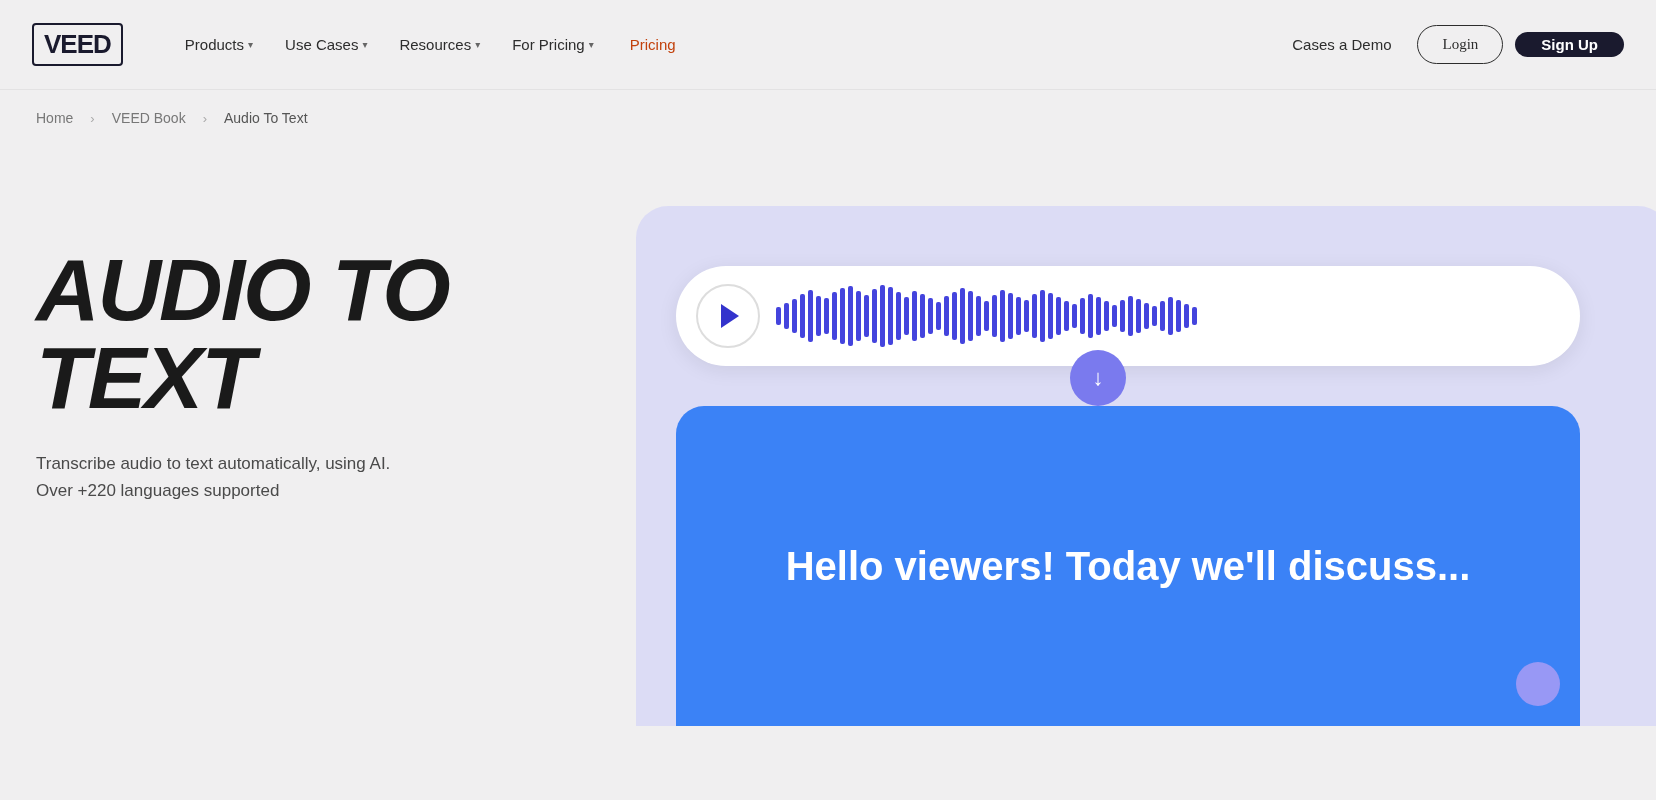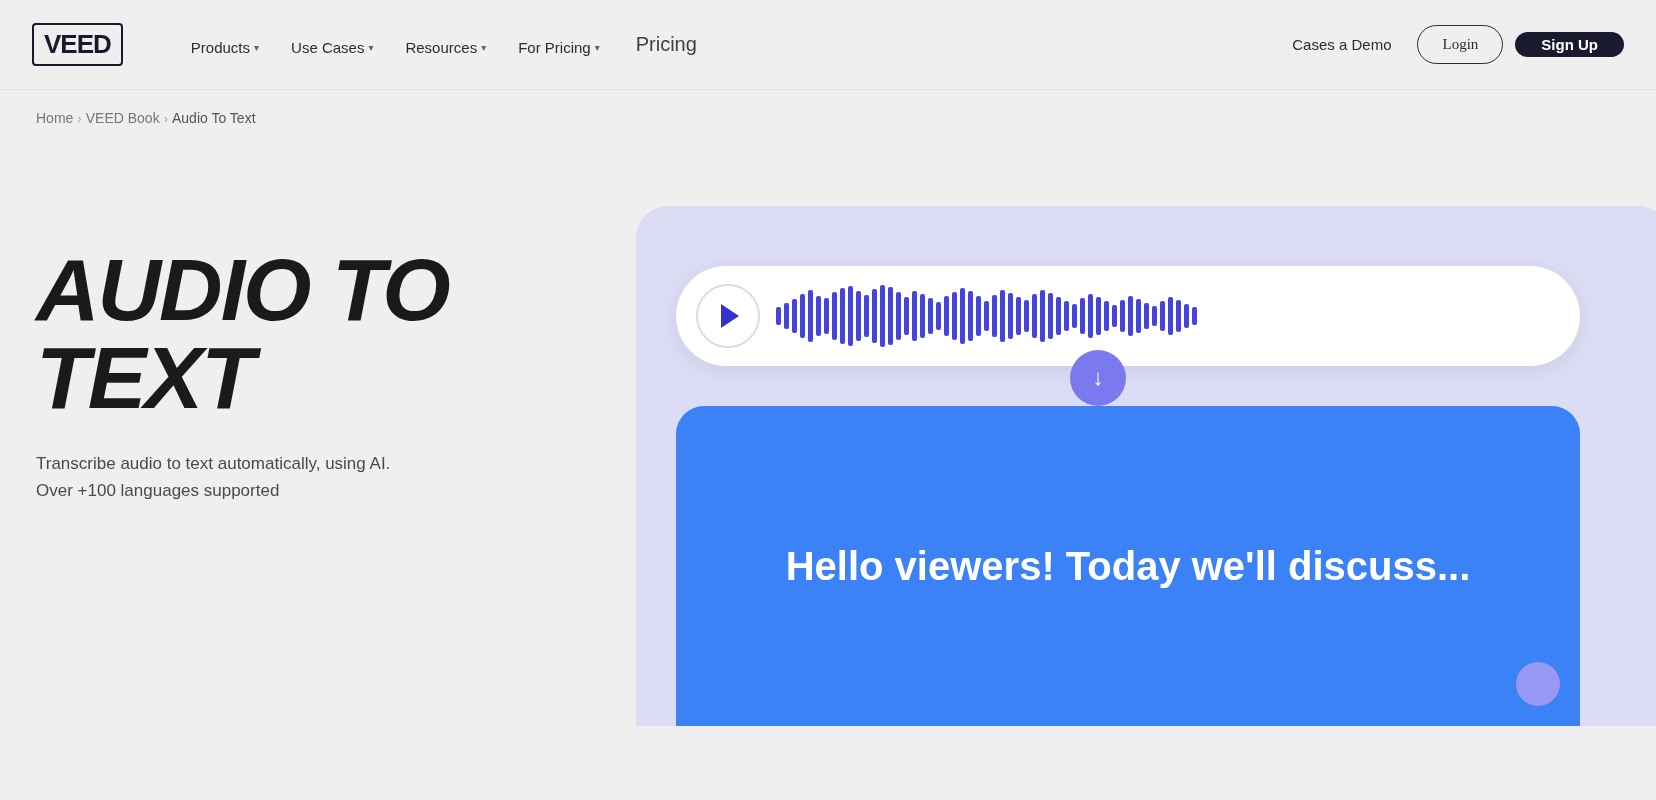--- a/index.html
+++ b/index.html
@@ -10,21 +10,21 @@
       overflow-x: hidden;
     }
 
     
     .navbar {
       background: #f0eff0;
       padding: 0 32px;
       height: 90px;
       display: flex;
       align-items: center;
-      gap: 6px;
+      gap: 0;
       border-bottom: 1px solid rgba(0,0,0,0.05);
     }
     .navbar-logo {
       font-size: 26px;
       font-weight: 900;
       color: #1a1a2e;
       letter-spacing: -1px;
       margin-right: 48px;
       border: 2.5px solid #1a1a2e;
       padding: 4px 10px;
@@ -47,22 +47,22 @@
       border-radius: 8px;
       white-space: nowrap;
       font-weight: 400;
     }
     .nav-link .chevron {
       font-size: 10px;
       color: #666;
     }
     .nav-pricing {
       padding: 10px 14px;
-      font-size: 20px;
-      color: #404040;
+      font-size: 15px;
+      color: #c2410c;
       cursor: pointer;
       margin-left: 4px;
     }
     .nav-right {
       display: flex;
       align-items: center;
       gap: 12px;
     }
     .book-demo {
       font-size: 15px;
@@ -90,21 +90,21 @@
       cursor: pointer;
       color: #fff;
       font-weight: 600;
     }
 
     
     .breadcrumb {
       padding: 20px 36px;
       display: flex;
       align-items: center;
-      gap: 4px;
+      gap: 17px;
       font-size: 14px;
       color: #777;
     }
     .breadcrumb-sep {
       color: #aaa;
       font-size: 13px;
     }
     .breadcrumb-item {
       color: #777;
     }
@@ -312,21 +312,21 @@
   <span class="breadcrumb-item">Home</span>
   <span class="breadcrumb-sep">›</span>
   <span class="breadcrumb-item">VEED Book</span>
   <span class="breadcrumb-sep">›</span>
   <span class="breadcrumb-item active">Audio To Text</span>
 </div>
 
 <section class="hero">
   <div class="hero-left">
     <h1 class="hero-title">AUDIO TO TEXT</h1>
-    <p class="hero-subtitle">Transcribe audio to text automatically, using AI. Over +100 languages supported</p>
+    <p class="hero-subtitle">Transcribe audio to text automatically, using AI. Over +220 languages supported</p>
   </div>
 
   <div class="hero-right">
     <div class="illustration-bg"></div>
 
     <div class="waveform-card">
       <div class="play-btn">
         <div class="play-icon"></div>
       </div>
       <div class="waveform-bars" id="waveform-container">

